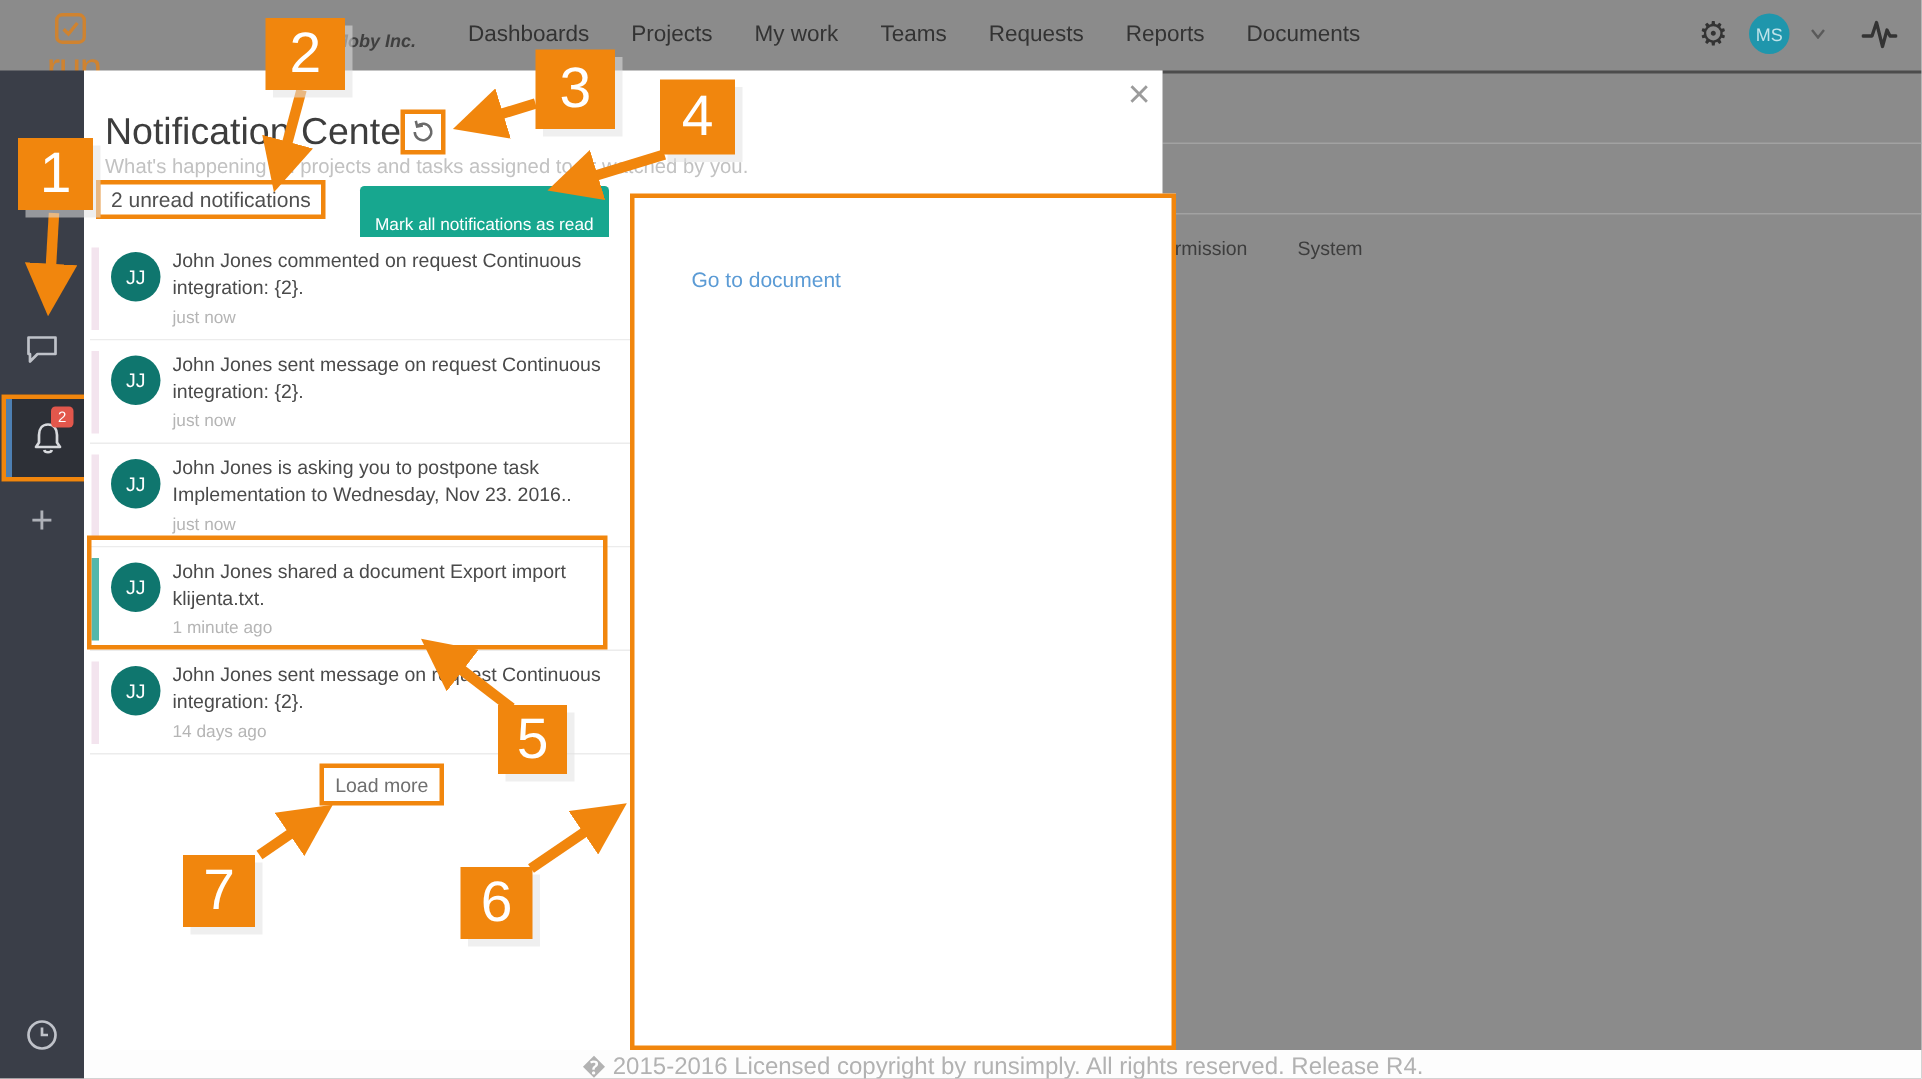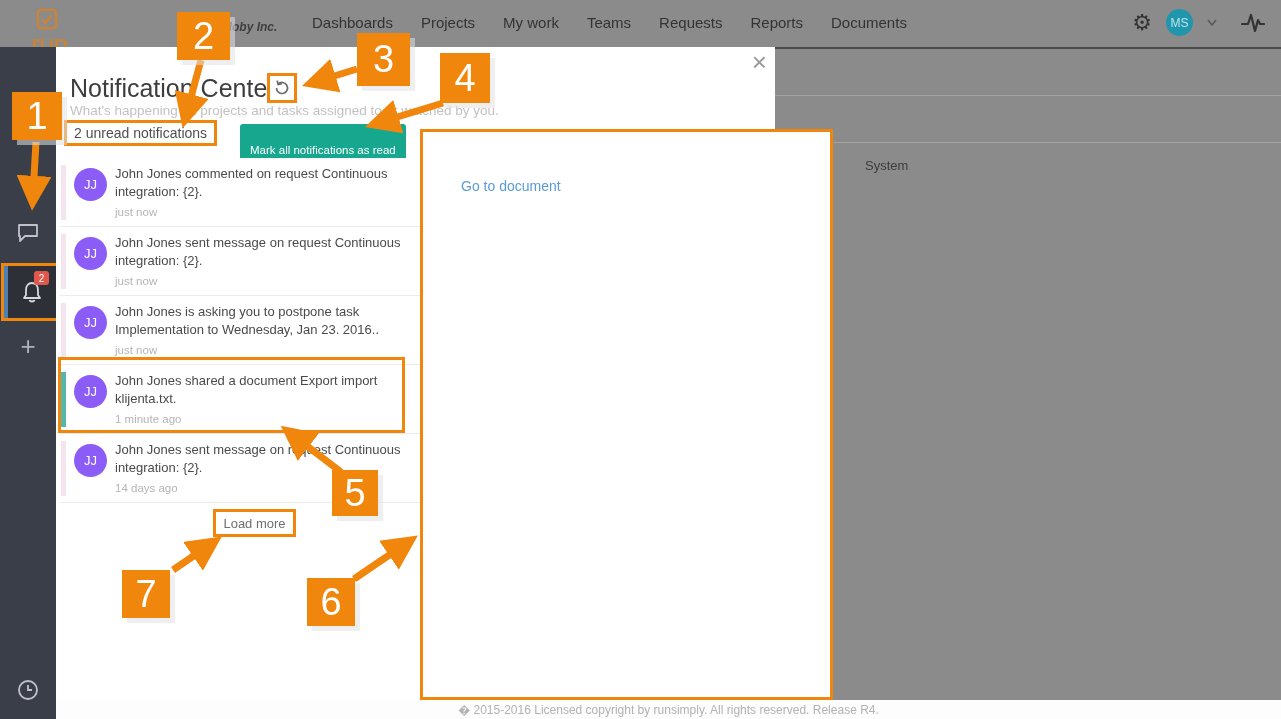--- a/index.html
+++ b/index.html
@@ -37,43 +37,43 @@
   
   .bg-right { position:absolute; left:775px; top:47px; width:506px; height:653px; background:#8b8b8b; border-top:2px solid #4c4c4c; }
   .bg-line1 { position:absolute; left:0; top:46px; width:100%; border-top:1px solid #a2a2a2; }
   .bg-line2 { position:absolute; left:0; top:93px; width:100%; border-top:1px solid #a2a2a2; }
   .bg-th { position:absolute; top:109px; font-size:13px; color:#3d3d3d; }
   .bg-th1 { left:1px; }
   .bg-th2 { left:90px; }
 
   
   .footer-bar { position:absolute; left:56px; top:700px; width:1225px; height:19px; background:#fdfdfd; display:flex; align-items:center; justify-content:center; }
-  .footer-text { font-size:12px; color:#b2b2b2; }
+  .footer-text { font-size:16px; color:#b2b2b2; }
 
   
   .modal { position:absolute; left:56px; top:47px; width:719px; height:653px; background:#ffffff; }
   .close-x { position:absolute; right:8px; top:2px; font-size:26px; color:#9b9b9b; cursor:pointer; line-height:1; }
   .nc-title { position:absolute; left:14px; top:27px; font-size:25px; color:#3d3d3d; }
   .refresh-btn { position:absolute; left:211px; top:26px; width:30px; height:30px; border:3px solid #F1860D; background:#fff; display:flex; align-items:center; justify-content:center; cursor:pointer; }
   .nc-subtitle { position:absolute; left:14px; top:56px; font-size:13.5px; color:#c2c2c2; }
   .unread-box { position:absolute; left:8px; top:73px; border:3px solid #F1860D; padding:2px 7px; font-size:14px; color:#4f4f4f; background:#fff; }
   .markall-btn { position:absolute; left:184px; top:77px; background:#17a78f; color:#fff; font-size:11.5px; padding:20px 10px; border-radius:3px; border:none; cursor:pointer; }
 
   .nlist { position:absolute; left:4px; top:111px; width:361px; }
   .nitem { position:relative; height:69px; border-bottom:1px solid #ececec; cursor:pointer; background:#fff; }
   .nbar { position:absolute; left:1px; top:7px; width:5px; height:55px; background:#f3e4ee; }
   .nbar-sel { background:#54b7aa; }
-  .navatar { position:absolute; left:14px; top:10px; width:33px; height:33px; border-radius:50%; background:#8b5cf6; color:#fff; font-size:13px; display:flex; align-items:center; justify-content:center; }
+  .navatar { position:absolute; left:14px; top:10px; width:33px; height:33px; border-radius:50%; background:#0f766e; color:#fff; font-size:13px; display:flex; align-items:center; justify-content:center; }
   .ntext { position:absolute; left:55px; top:7px; width:292px; font-size:13px; color:#4a4a4a; line-height:1.35; }
   .ntime { position:absolute; left:55px; bottom:8px; font-size:11.5px; color:#b5b5b5; }
   .sel-outline { position:absolute; left:2px; top:310px; width:347px; height:76px; border:3px solid #F1860D; pointer-events:none; z-index:5; }
 
   .loadmore { position:absolute; left:157px; top:462px; width:83px; height:28px; border:3px solid #F1860D; background:#fff; font-size:13px; color:#6f6f6f; display:flex; align-items:center; justify-content:center; cursor:pointer; }
 
-  .detail { position:absolute; left:364px; top:82px; width:413px; height:571px; border:3px solid #F1860D; background:#fff; }
+  .detail { position:absolute; left:364px; top:82px; width:364px; height:571px; border:3px solid #F1860D; background:#fff; }
   .goto-link { position:absolute; left:38px; top:46px; font-size:14px; color:#5b9bd5; cursor:pointer; }
   .detail-bottom { position:absolute; left:38px; bottom:8px; width:308px; }
   .detail-desc { font-size:13px; color:#4f4f4f; line-height:1.3; }
   .detail-opened { margin-top:5px; font-size:12px; color:#ababab; }
 
   
   .callout { position:absolute; background:#F1860D; color:#fff; display:flex; align-items:center; justify-content:center; font-size:38px; z-index:50; box-shadow:5px 5px 0 rgba(225,225,225,0.55); }
   .co1 { left:12px;  top:92px;  width:50px; height:48px; }
   .co2 { left:177px; top:12px;  width:53px; height:48px; }
   .co3 { left:357px; top:33px;  width:53px; height:53px; }
@@ -179,21 +179,21 @@
       </div>
       <div class="nitem">
         <div class="nbar"></div>
         <div class="navatar">JJ</div>
         <div class="ntext">John Jones sent message on request Continuous integration: {2}.</div>
         <div class="ntime">just now</div>
       </div>
       <div class="nitem">
         <div class="nbar"></div>
         <div class="navatar">JJ</div>
-        <div class="ntext">John Jones is asking you to postpone task Implementation to Wednesday, Jan 23. 2016..</div>
+        <div class="ntext">John Jones is asking you to postpone task Implementation to Wednesday, Nov 23. 2016..</div>
         <div class="ntime">just now</div>
       </div>
       <div class="nitem">
         <div class="nbar nbar-sel"></div>
         <div class="navatar">JJ</div>
         <div class="ntext">John Jones shared a document Export import klijenta.txt.</div>
         <div class="ntime">1 minute ago</div>
       </div>
       <div class="nitem">
         <div class="nbar"></div>

